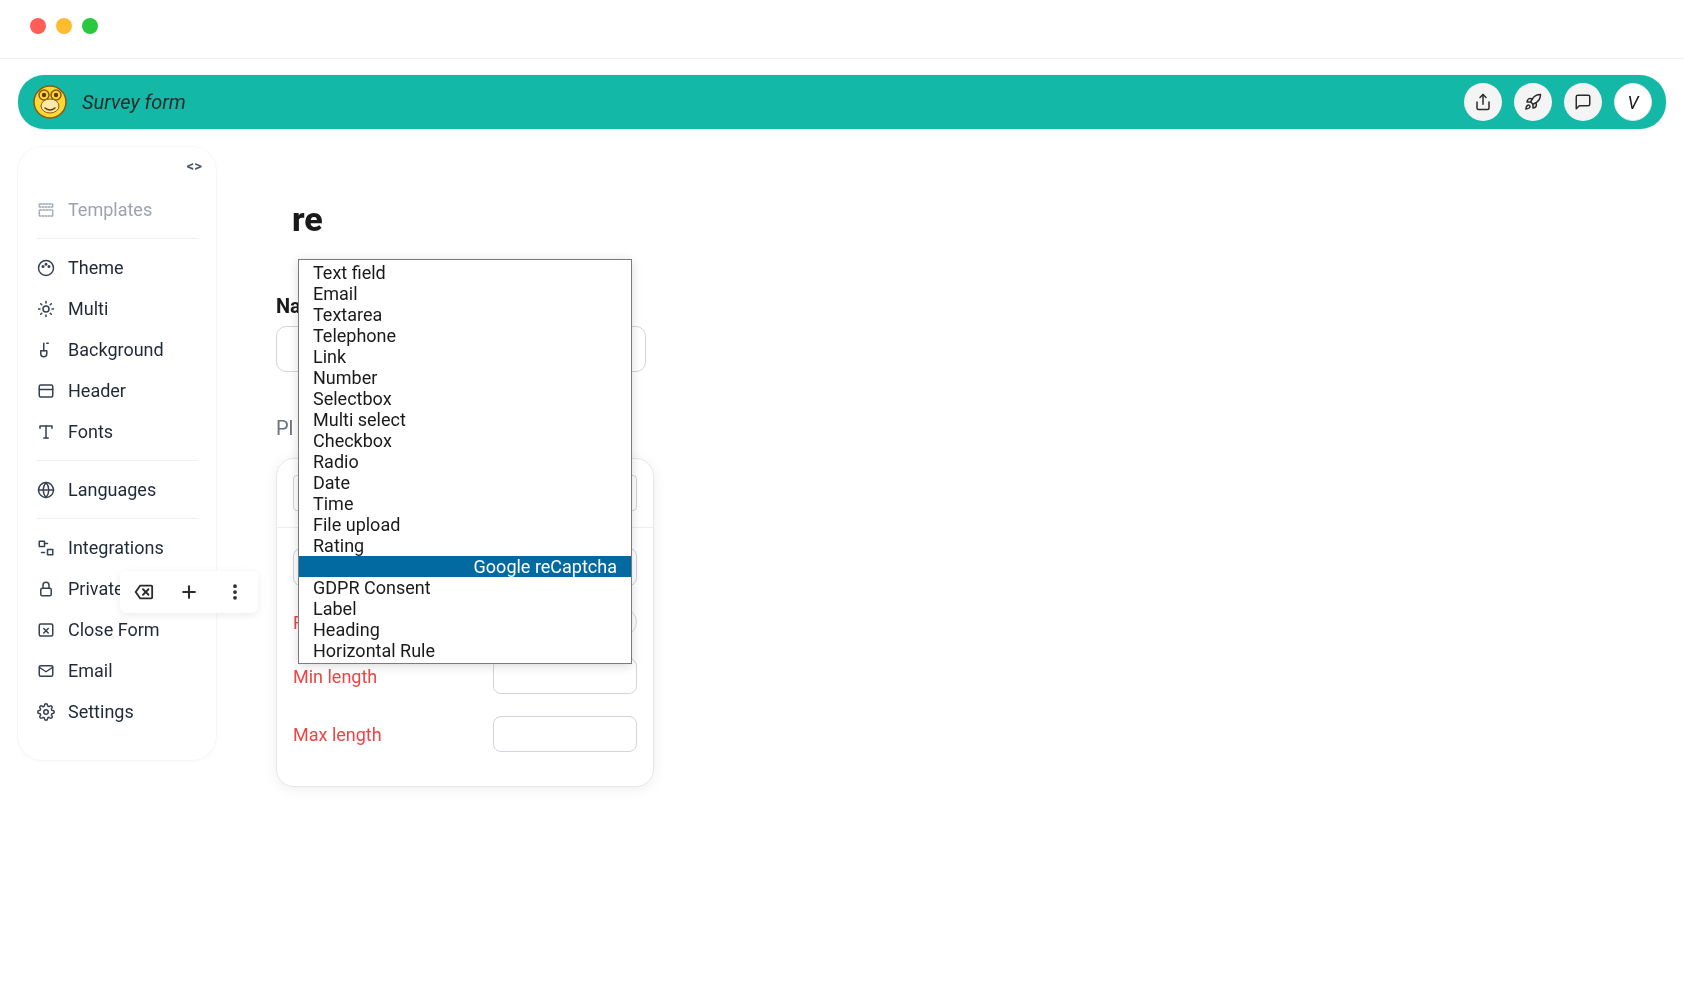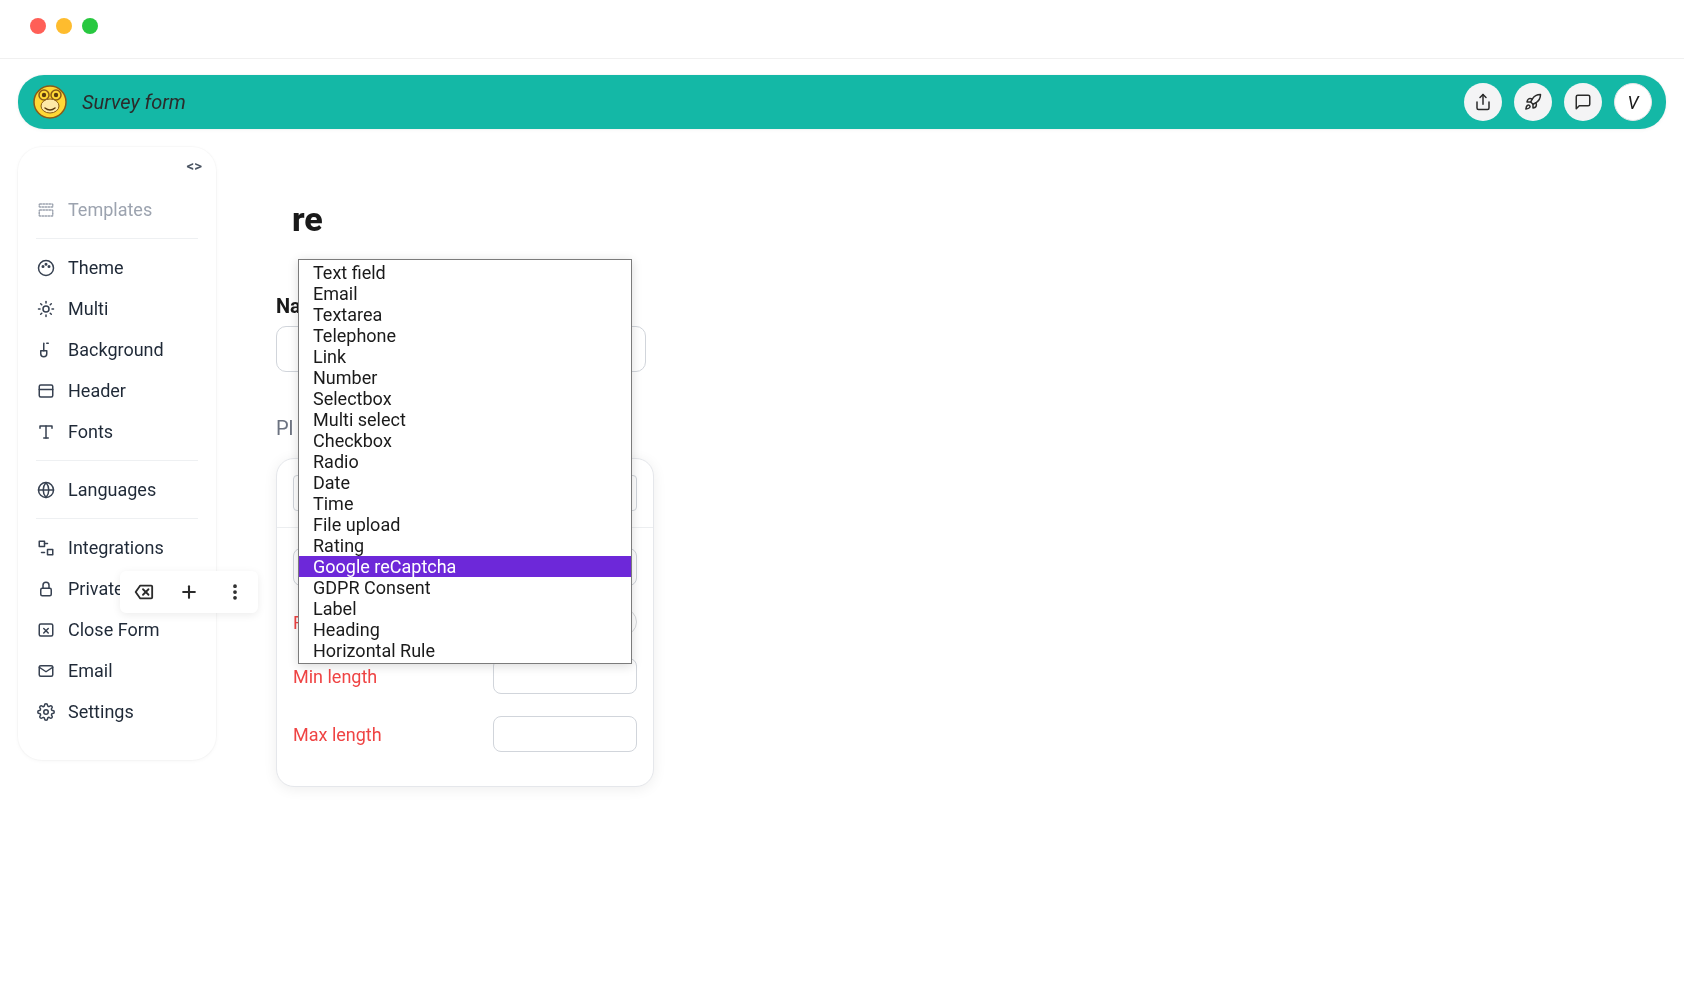--- a/index.html
+++ b/index.html
@@ -240,22 +240,23 @@
   padding: 2px 0;
 }
 .dd-item {
   padding: 0 14px;
   font-size: 18px;
   line-height: 21px;
   color: #1a1a1a;
   cursor: pointer;
 }
 .dd-item.highlight {
-  background: #6d28d9;
+  background: #0369a1;
   color: #ffffff;
+  text-align: right;
 }
 svg { display: block; }
 </style>
 </head>
 <body>
 
 <div class="window-controls">
   <div class="dot dot-red"></div>
   <div class="dot dot-yellow"></div>
   <div class="dot dot-green"></div>

